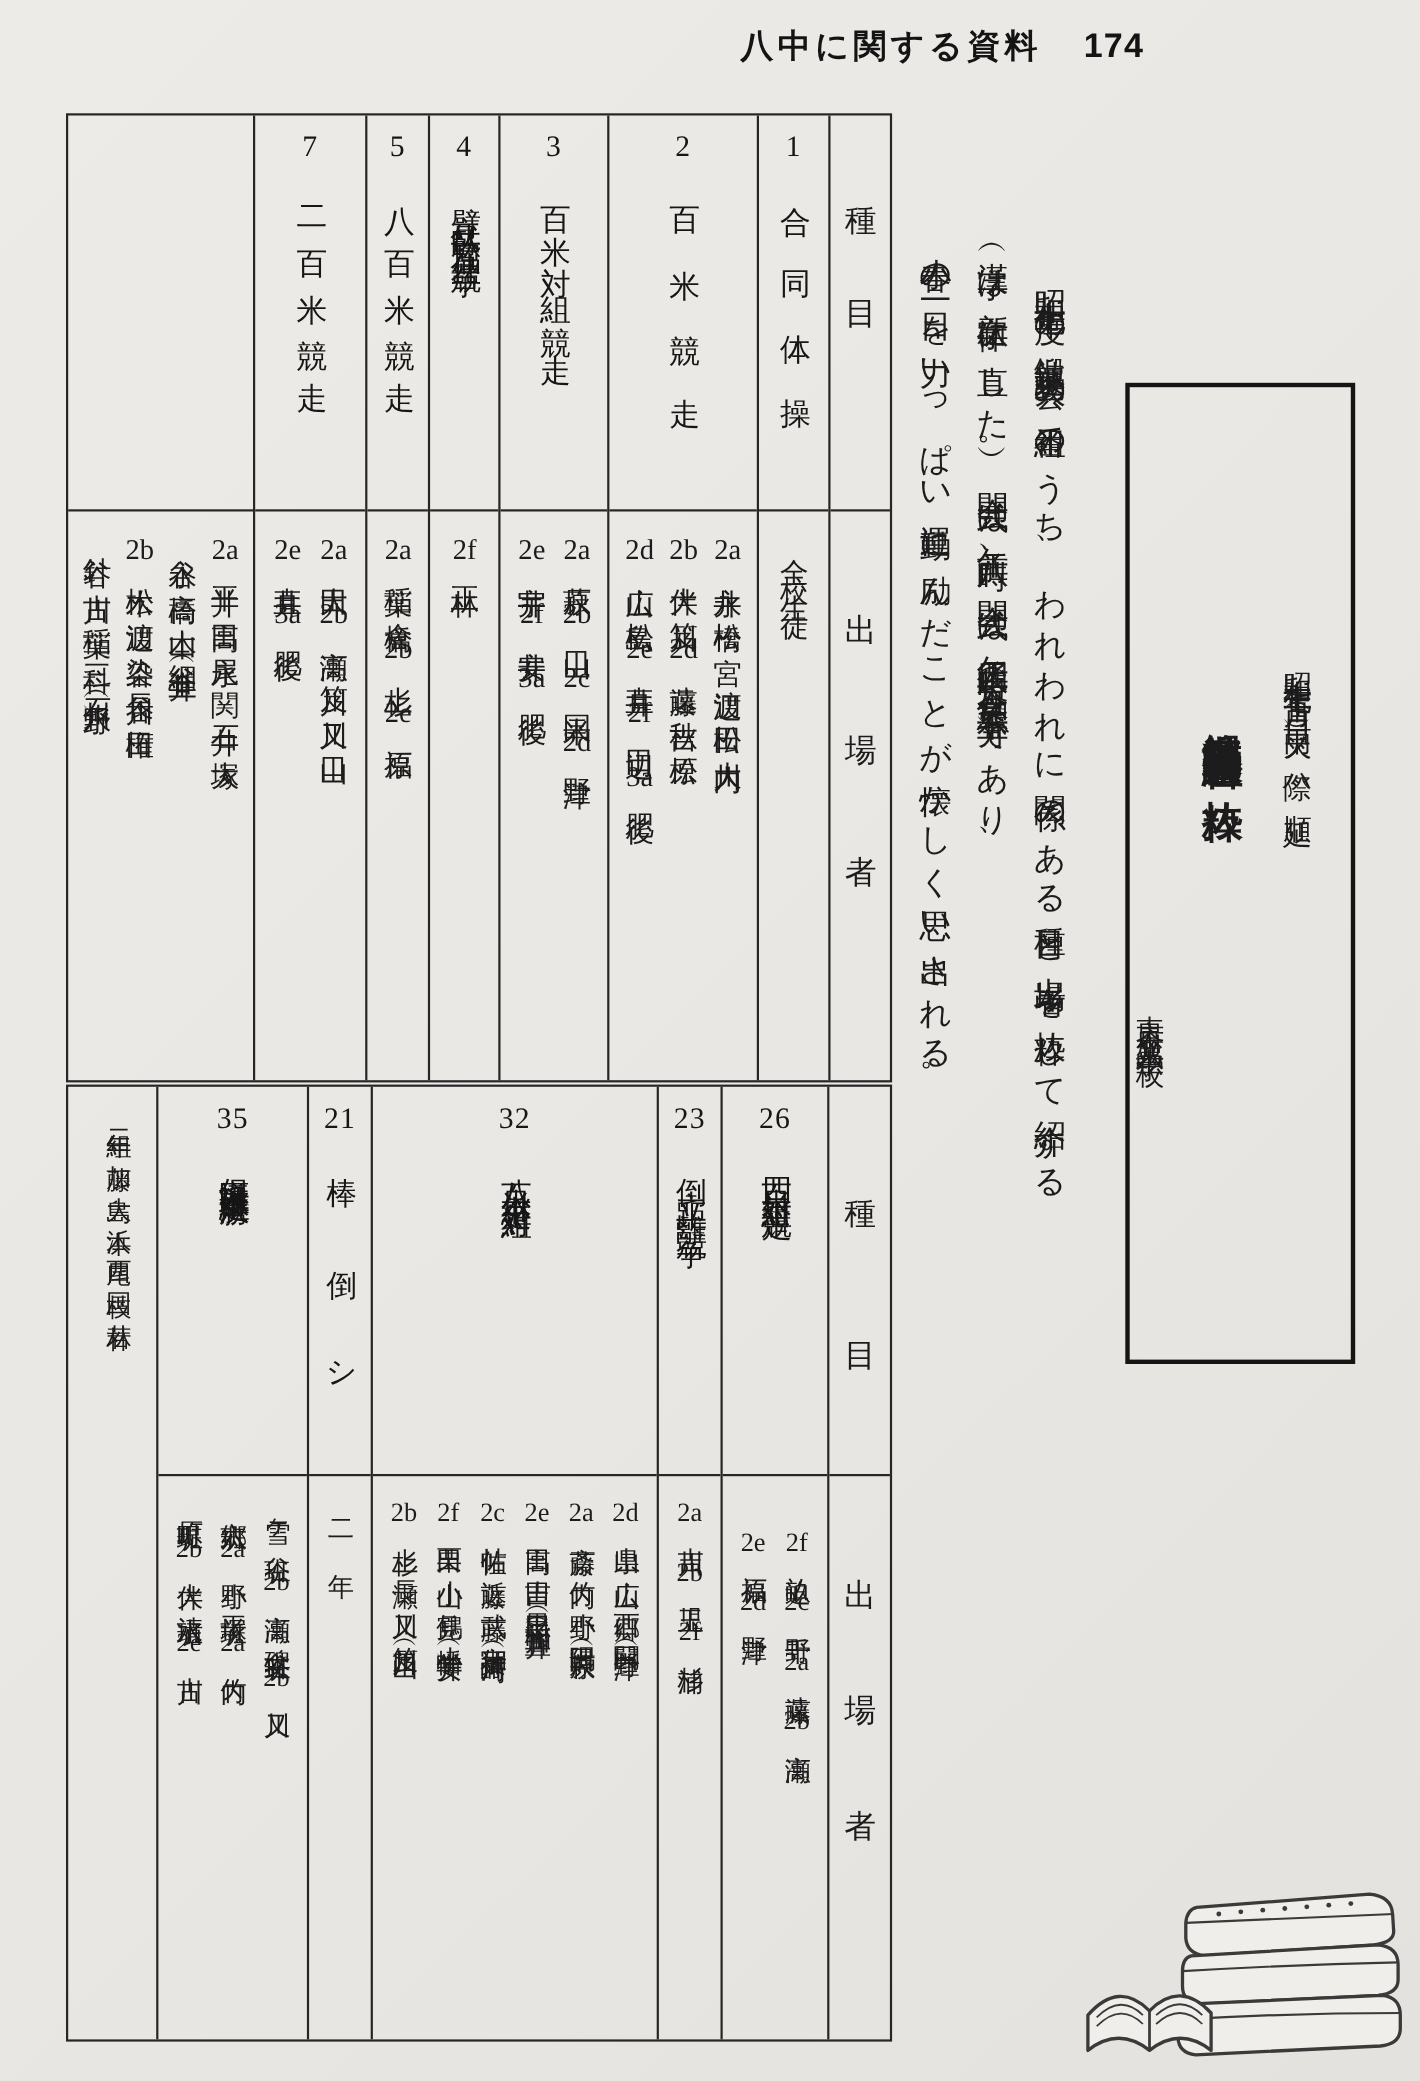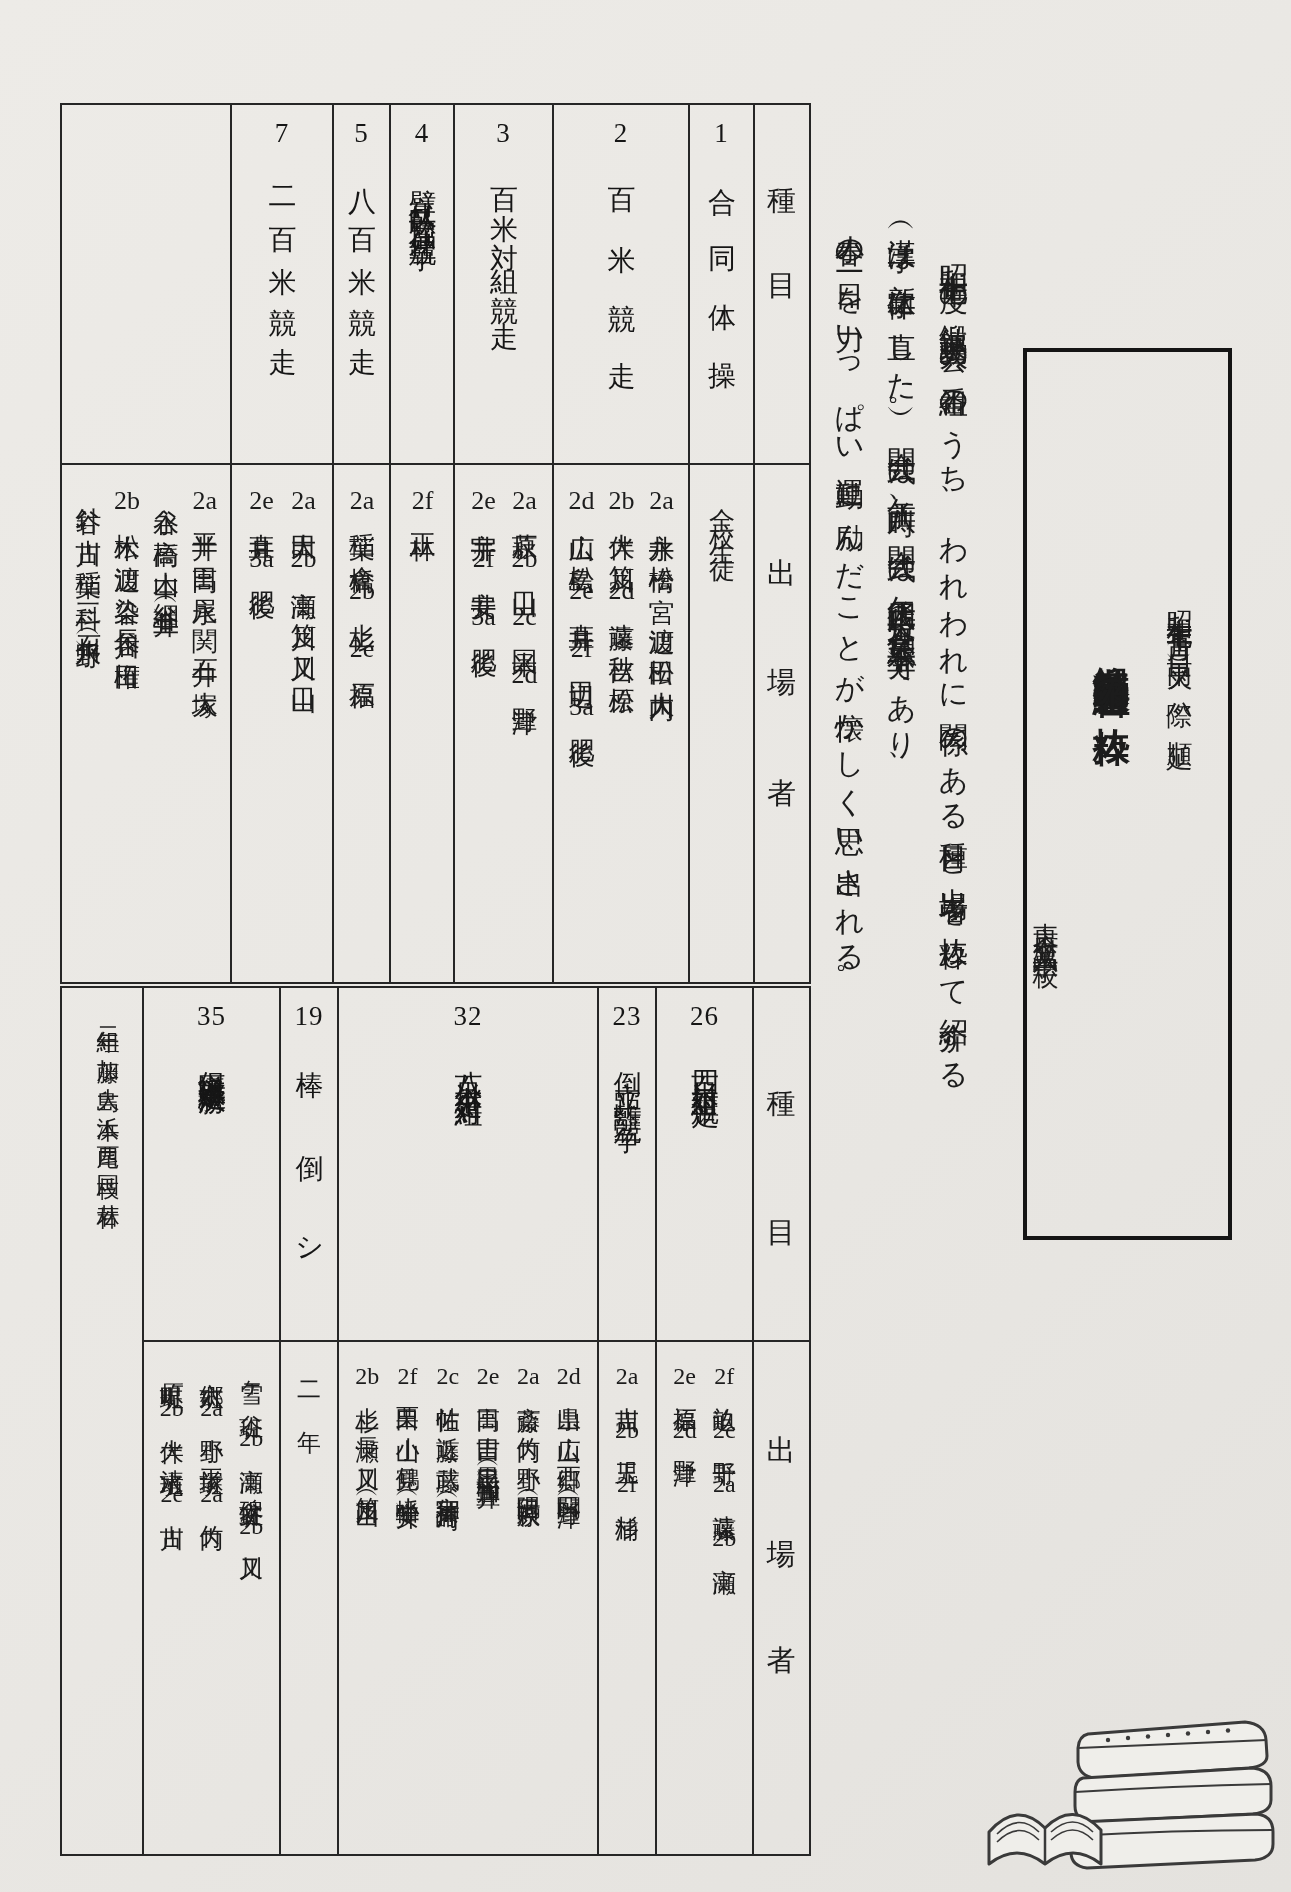--- a/index.html
+++ b/index.html
@@ -108,30 +108,34 @@
   #table1 .hdr .hname.top{letter-spacing:86px;}
   #table1 .hdr .hname.bot{letter-spacing:110px;}
   #table2 .hdr .ev{padding-top:80px;}
   #table2 .hdr .hname.top{letter-spacing:130px;}
   #table2 .hdr .hname.bot{letter-spacing:105px;}
   
   .w54{width:54px;}  .w65{width:65px;}  .w136{width:136px;}
   .w99{width:99px;}  .w64{width:64px;}  .w57{width:57px;}
   .w102{width:102px;}.w170{width:170px;border-right:2px solid #262626;}
   
-  .w55{width:55px;}  .w97{width:97px;}  .w58{width:58px;}
+  .w55{width:55px;}  .w97{width:97px;gap:27px;}  .w58{width:58px;}
   .w272{width:260px;}.w137{width:137px;}.w70{width:70px;}
   
   .illus{position:absolute;left:983px;top:1682px;width:292px;height:200px;}
 </style>
 </head>
 <body>
 
 <div class="page">
 
+  <div class="runhead">
+    <span>八中に関する資料</span>
+    <span class="pnum">174</span>
+  </div>
 
   <div class="titlebox">
     <div class="titlebox-inner">
       <span class="tb-line tb-date jv">昭和十七年十一月一日（日）雨天ノ際ハ順延</span>
       <span class="tb-line tb-title jv">鍛錬運動大会番組の抜粋</span>
       <span class="tb-line tb-school jv">東京府立第八中学校</span>
     </div>
   </div>
 
   <div class="intro">
@@ -268,21 +272,21 @@
         <div class="pcol jv"><span class="tcy">2a</span>斎藤　竹内　小野　隅田（萩原）</div>
         <div class="pcol jv"><span class="tcy">2e</span>高田　吉田　黒田（尚）稲川（直井）</div>
         <div class="pcol jv"><span class="tcy">2c</span>帖佐　近藤　武藤　宇賀神（河崎）</div>
         <div class="pcol jv"><span class="tcy">2f</span>栗田　小山　鶴見　小幡（安井）</div>
         <div class="pcol jv"><span class="tcy">2b</span>上杉　長瀬　川又　笈川（山口）</div>
       </div>
     </div>
 
     <div class="strip w58">
       <div class="ev">
-        <div class="num">19</div>
+        <div class="num">21</div>
         <div class="ename ls84 jv">棒倒シ</div>
       </div>
       <div class="pp">
         <div class="pcol ls48 jv">二年</div>
       </div>
     </div>
 
     <div class="strip w137">
       <div class="ev">
         <div class="num">35</div>

